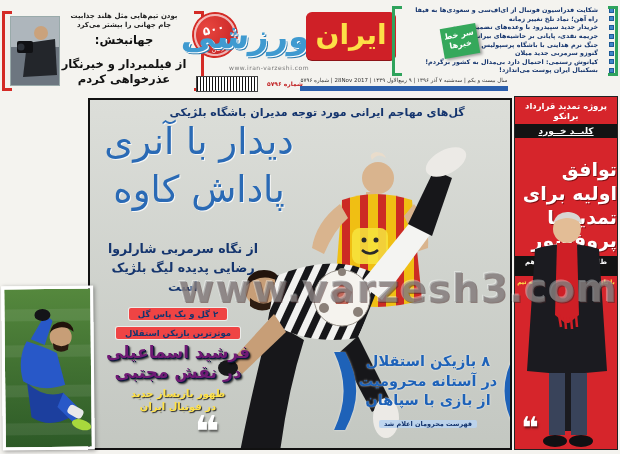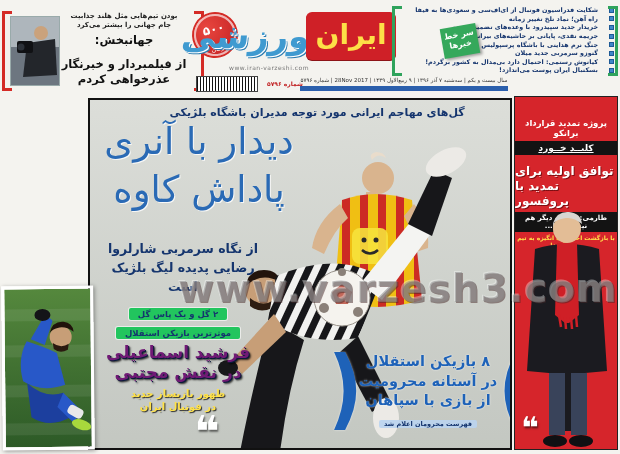--- a/index.html
+++ b/index.html
@@ -54,21 +54,21 @@
 
   
   .frame{ left:88px; top:98px; width:424px; height:352px; border:2px solid #111; background:#d2d5d0; overflow:hidden; z-index:1; }
   .kicker{ left:40px; right:6px; top:6px; font-size:11px; font-weight:bold; color:#15356e; text-align:center; }
   .bighead{ left:2px; top:18px; width:214px; text-align:center; font-size:37px; font-weight:normal;
             color:#2a6ab5; line-height:1.3; text-shadow:1px 1px 0 rgba(255,255,255,.8); }
   .subhead{ left:8px; top:140px; width:170px; text-align:center; font-size:12.5px; font-weight:bold;
             color:#15356e; line-height:1.5; }
 
   .esm{ left:4px; top:202px; width:168px; text-align:center; z-index:4; }
-  .chip{ display:inline-block; background:#22c55e; color:#15356e; font-size:8.5px; font-weight:bold;
+  .chip{ display:inline-block; background:#ef4444; color:#15356e; font-size:8.5px; font-weight:bold;
          padding:1px 9px; margin:1px 0; border-radius:2px; box-shadow:0 0 0 1px rgba(255,255,255,.6); }
   .esm-name{ font-size:17px; font-weight:bold; color:#701a75; line-height:1.2; margin-top:2px;
              text-shadow:1px 1px 0 #0a1a3a, 2px 2px 2px rgba(0,0,0,.8); }
   .esm-sub{ font-size:10px; font-weight:bold; color:#ffe24a; line-height:1.35; margin-top:4px;
             text-shadow:1px 1px 1px rgba(0,0,0,.8); }
   .quote{ color:#fff; font-size:44px; line-height:1; text-shadow:1px 2px 2px rgba(0,0,0,.55); font-weight:bold; }
   .q-esm{ left:104px; top:310px; z-index:4; }
 
   .est{ left:252px; top:252px; width:172px; text-align:center; z-index:4; }
   .est-pre{ font-size:7.5px; font-weight:bold; color:#1c3a70; line-height:1.4; }
@@ -80,25 +80,25 @@
           transform:scaleY(1.15); line-height:1; text-shadow:0 0 2px rgba(255,255,255,.7); }
   .paren.l{ left:238px; } .paren.r{ left:408px; }
 
   
   .bl-photo{ left:2px; top:286px; width:92px; height:164px; border:3px solid #fff;
              box-shadow:1px 1px 4px rgba(0,0,0,.4); transform:rotate(-.6deg); z-index:3; overflow:hidden; }
 
   
   .sidebar{ left:514px; top:96px; width:104px; height:354px; background:#d6252b; border:1px solid #222;
             overflow:hidden; z-index:1; }
-  .sb-top{ color:#fff; font-size:8.5px; font-weight:bold; text-align:center; padding-top:21px; }
+  .sb-top{ color:#fff; font-size:8.5px; font-weight:bold; text-align:center; padding-top:4px; }
   .sb-bar{ background:#131313; color:#fff; text-align:center; font-weight:bold; margin-top:3px; }
   .sb-bar.b1{ font-size:9px; padding:2px 0; letter-spacing:1px;text-decoration:underline; }
-  .sb-big{ color:#fff; font-size:12px; font-weight:bold; text-align:left; line-height:1.25;
-           margin-top:9px; text-shadow:1px 1px 0 #7d0f13; }
+  .sb-big{ color:#fff; font-size:19px; font-weight:bold; text-align:right; line-height:1.25;
+           margin-top:20px; text-shadow:1px 1px 0 #7d0f13; }
   .sb-bar.b2{ font-size:7px; padding:2px 0; }
   .sb-small{ color:#ffe24a; font-size:6px; font-weight:bold; text-align:center; margin-top:2px; }
   .sb-photo{ position:absolute; left:0; top:108px; width:104px; height:246px; }
   .q-sb{ left:6px; bottom:6px; top:auto; position:absolute; font-size:30px; }
 
   .watermark{ left:178px; top:266px; width:444px; font-size:39px; font-weight:bold; direction:ltr;
               color:rgba(140,140,140,.55); letter-spacing:1px; z-index:6; pointer-events:none;
               text-shadow:1px 1px 0 rgba(70,40,40,.5), -1px -1px 0 rgba(255,255,255,.35); white-space:nowrap; }
 </style>
 </head>

